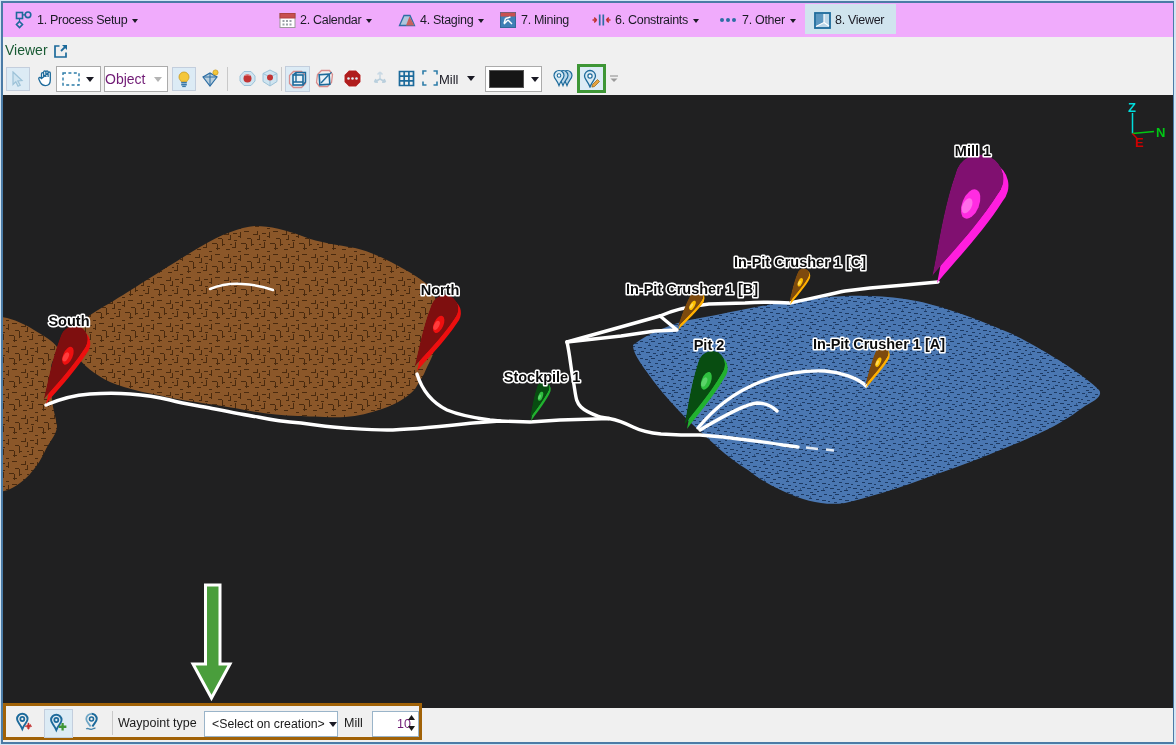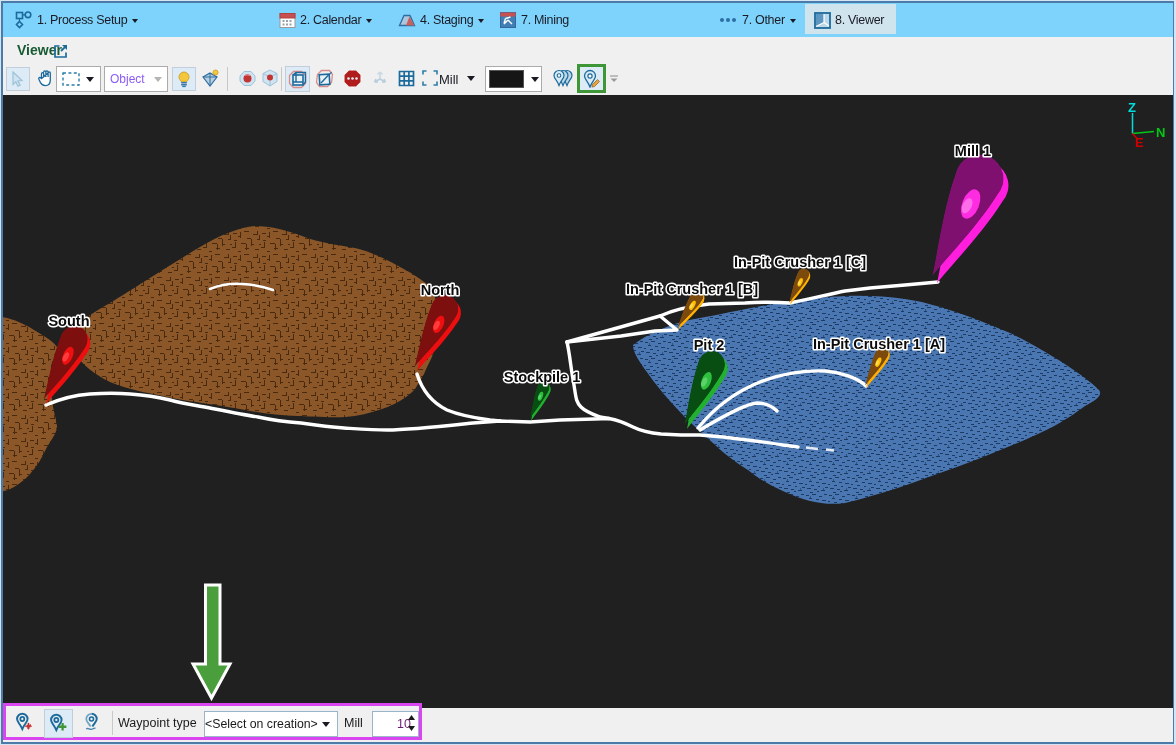--- a/index.html
+++ b/index.html
@@ -1,31 +1,31 @@
 <!DOCTYPE html>
 <html><head><meta charset="utf-8"><style>
 html,body{margin:0;padding:0}
 body{width:1176px;height:745px;font-family:"Liberation Sans",sans-serif;background:#d3e5f5;position:relative;overflow:hidden}
 #win{position:absolute;left:1px;top:1px;width:1169px;height:739px;border:2px solid #4b7ba6;background:#ffffff}
-#tabs{position:absolute;left:0;top:0;width:1170px;height:34px;background:#7dd3fc}
+#tabs{position:absolute;left:0;top:0;width:1170px;height:34px;background:#f0abfc}
 .tab{position:absolute;top:0;height:34px;display:flex;align-items:center;font-size:12.5px;letter-spacing:-0.3px;color:#1a1a24;white-space:nowrap}
 .tab .tx{margin-left:4px}
 .caret{display:inline-block;width:0;height:0;border-left:3.5px solid transparent;border-right:3.5px solid transparent;border-top:4.5px solid #1a1a24;margin-left:5px;margin-top:2px}
 #tab8bg{position:absolute;left:802px;top:1px;width:91px;height:30px;background:#d0e4ee}
 #hdr{position:absolute;left:0;top:34px;width:1170px;height:26px;background:#f0f0f0}
-#hdr .t{position:absolute;left:14px;top:5px;font-size:14px;font-weight:bold;color:#185a33}
+#hdr .t{position:absolute;left:2px;top:5px;font-size:14px;font-weight:normal;color:#185a33}
 #tbar{position:absolute;left:0;top:60px;width:1170px;height:33px;background:#f0f0f0}
 .tbtn{position:absolute;top:4px;width:22px;height:22px;display:flex;align-items:center;justify-content:center}
 .sel{background:#dcebf5;border:1px solid #c3cedd}
 .sep{position:absolute;top:4px;width:1px;height:24px;background:#c9c9c9}
 .combo{position:absolute;top:3px;height:24px;background:#fff;border:1px solid #ababab;display:flex;align-items:center;white-space:nowrap}
 .ccaret{display:inline-block;width:0;height:0;border-left:4px solid transparent;border-right:4px solid transparent;border-top:5px solid #1a1a24}
 #view{position:absolute;left:0;top:92px;width:1170px;height:613px;background:#202021}
 #bot{position:absolute;left:0;top:705px;width:1170px;height:34px;background:#f0f0f0}
-#greenbox{position:absolute;left:0;top:700px;width:419px;height:37px;border:3px solid #d946ef;background:#f0f0f0;box-sizing:border-box}
+#greenbox{position:absolute;left:0;top:700px;width:419px;height:37px;border:3px solid #a16207;background:#f0f0f0;box-sizing:border-box}
 .bbtn{position:absolute;top:3px;width:27px;height:27px;display:flex;align-items:center;justify-content:center}
 .btxt{position:absolute;font-size:12.5px;color:#1a1a1a}
 </style></head><body>
 <div id="win">
   <div id="tabs">
     <div id="tab8bg"></div>
     <div class="tab" style="left:12px">
       <svg width="18" height="18" viewBox="0 0 18 18">
           <g fill="none" stroke="#1c6a9b" stroke-width="1.6">
             <rect x="1.5" y="1.5" width="6" height="6"></rect>
@@ -61,20 +61,31 @@
       <span class="tx">4. Staging</span>
         <span class="caret"></span>
     </div>
     <div class="tab" style="left:496px">
       <svg width="18" height="18" viewBox="0 0 18 18">
           <rect x="1.5" y="1.5" width="15" height="15" fill="#3f7fb5" stroke="#34689a"></rect>
           <rect x="1.5" y="1.5" width="15" height="4" fill="#c85050"></rect>
           <path d="M5 13l4-4m0 0l4 4M6.5 7.5l5-1.5m-5 1.5l-1.5 5" stroke="#fff" stroke-width="1.4" fill="none"></path>
         </svg>
       <span class="tx">7. Mining</span>
+    </div>
+    <div class="tab" style="left:589px">
+      <svg width="19" height="18" viewBox="0 0 19 18">
+          <g stroke="#c03030" stroke-width="1.5" fill="none">
+            <path d="M0.5 9h4.2M4.7 9L2.2 6.6M4.7 9l-2.5 2.4"></path>
+            <path d="M18.5 9h-4.2M14.3 9l2.5-2.4M14.3 9l2.5 2.4"></path>
+          </g>
+          <path d="M7.7 3.5v11M11.3 3.5v11" stroke="#2d6da3" stroke-width="1.7"></path>
+        </svg>
+      <span class="tx">6. Constraints</span>
+        <span class="caret"></span>
     </div>
     <div class="tab" style="left:715px">
       <svg width="20" height="18" viewBox="0 0 20 18">
           <g fill="#2d6da3">
             <circle cx="4" cy="9" r="2"></circle>
             <circle cx="10" cy="9" r="2"></circle>
             <circle cx="16" cy="9" r="2"></circle>
           </g>
         </svg>
       <span class="tx">7. Other</span>
@@ -108,21 +119,21 @@
           <path d="M4.5 9V4.8a1.1 1.1 0 012.2 0V8m0-4.5V2.9a1.1 1.1 0 012.2 0V8m0-5.1a1.1 1.1 0 012.2 0V8m0-3.9a1.1 1.1 0 012.2 0V11c0 3.4-2 5.6-5 5.6-2.4 0-3.6-1-4.8-3L2 10.5c-.6-1-.2-2 .8-2 .7 0 1.2.3 1.7 1z" fill="#fff" stroke="#1c6a9b" stroke-width="1.3"></path>
         </svg>
     </div>
     <div class="combo" style="left:53px;width:43px">
       <svg style="margin-left:5px" width="18" height="18" viewBox="0 0 18 18">
           <rect x="1" y="3" width="16" height="12" fill="none" stroke="#2d7ca8" stroke-width="1.4" stroke-dasharray="3 2.4"></rect>
         </svg>
       <span class="ccaret" style="margin-left:6px"></span>
     </div>
     <div class="combo" style="left:101px;width:62px">
-      <span style="margin-left:5px;font-size:12px;color:#8b5cf6">Object</span>
+      <span style="font-size:14px;color:#701a75">Object</span>
       <span class="ccaret" style="margin-left:9px;border-top-color:#b4b4b4"></span>
     </div>
     <div class="tbtn sel" style="left:169px">
       <svg width="14" height="17" viewBox="0 0 14 17">
           <path d="M7 1a5 5 0 015 5c0 2.2-1.4 3.2-2 4.4H4C3.4 9.2 2 8.2 2 6a5 5 0 015-5z" fill="#f4c73a" stroke="#c89a20" stroke-width=".8"></path>
           <rect x="4.2" y="11" width="5.6" height="1.5" fill="#3a79a8"></rect>
           <rect x="4.2" y="13" width="5.6" height="1.5" fill="#3a79a8"></rect>
           <rect x="5.2" y="14.8" width="3.6" height="1.3" fill="#3a79a8"></rect>
         </svg>
     </div>
@@ -385,21 +396,21 @@
       <svg width="21" height="21" viewBox="0 0 24 24">
           <path d="M12 2a6 6 0 016 6c0 3-2.6 4.6-5 8.6" fill="none" stroke="#1c6a9b" stroke-width="2.2"></path>
           <path d="M12 2a6 6 0 00-6 6c0 3 2.6 4.6 5 8.6" fill="none" stroke="#6ea6c6" stroke-width="2"></path>
           <circle cx="12" cy="8" r="2.3" fill="none" stroke="#1c6a9b" stroke-width="1.8"></circle>
           <path d="M6 19.5c2-1.8 3.6.8 6 .3 1.8-.4 2.4-1.6 4.5-1.2" fill="none" stroke="#4a88ad" stroke-width="1.6"></path>
         </svg>
     </div>
     <div class="sep" style="left:106px;top:5px"></div>
     <span class="btxt" style="left:112px;top:10px">Waypoint type</span>
     <div class="combo" style="left:198px;top:5px;width:132px;border-color:#9ab4c9">
-      <span style="margin-left:0;font-size:12.3px;color:#1a1a1a">&lt;Select on creation&gt;</span>
+      <span style="margin-left:7px;font-size:12.3px;color:#1a1a1a">&lt;Select on creation&gt;</span>
       <span class="ccaret" style="margin-left:4px"></span>
     </div>
     <span class="btxt" style="left:338px;top:10px">Mill</span>
     <div class="combo" style="left:366px;top:5px;width:45px;border-color:#9ab4c9">
       <span style="position:absolute;left:24px;font-size:12.5px;color:#701a75">10</span>
       <div style="position:absolute;right:1px;top:0px;width:11px;height:22px">
         <svg width="11" height="22" viewBox="0 0 11 22">
             <path d="M5.5 3L9 8H2z" fill="#1a1a1a"></path>
             <path d="M5.5 19L9 14H2z" fill="#1a1a1a"></path>
           </svg>

